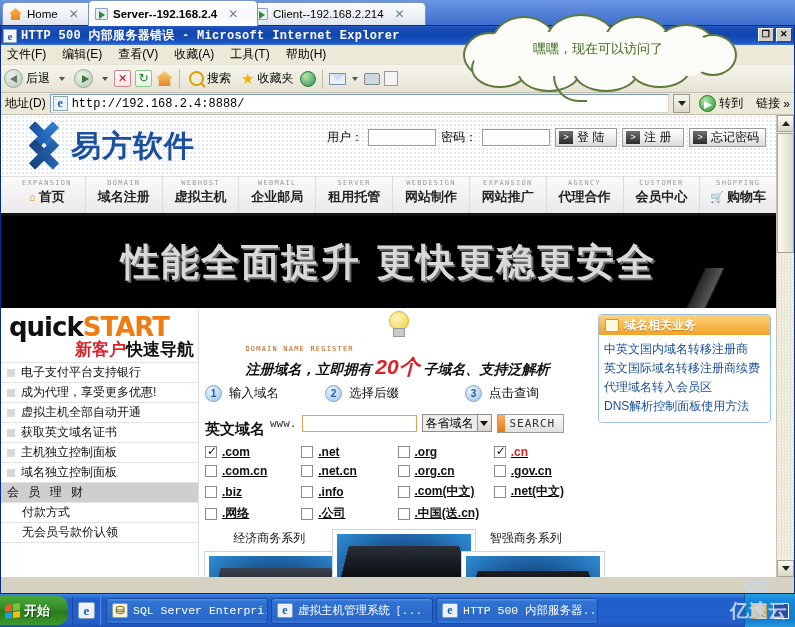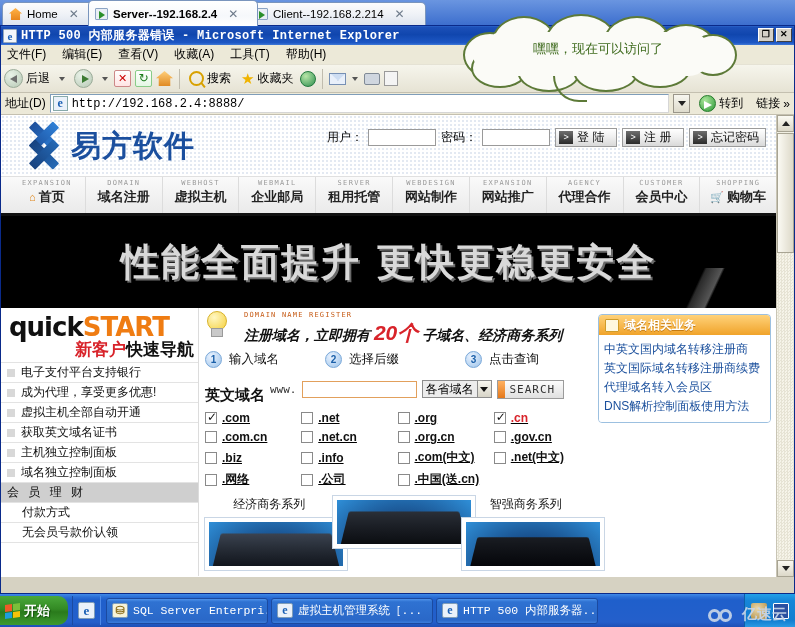--- a/index.html
+++ b/index.html
@@ -223,21 +223,21 @@
   }
   .lmenu .li .dot { width:8px; height:8px; background:#d8d8d8; flex:none; }
   .lmenu .hd {
     height: 20px; display:flex; align-items:center; background:#cfcfcf;
     font-size:12px; color:#111; padding-left:6px; letter-spacing:3px; border-bottom:1px solid #e3e3e3;
   }
   .lmenu .li.plain { padding-left: 21px; }
 
   
   .centercol { width: 395px; padding: 3px 4px 0 6px; }
-  .promo { display:flex; align-items:flex-start; gap:17px; }
+  .promo { display:flex; align-items:center; gap:8px;flex-direction:column; }
   .bulb { width:22px;height:26px;flex:none;position:relative;}
   .bulb::before{content:"";position:absolute;left:2px;top:0;width:18px;height:18px;border-radius:50%;
      background:radial-gradient(circle at 35% 30%,#fff7c2,#f5cf3a);border:1px solid #d8b22a;}
   .bulb::after{content:"";position:absolute;left:6px;top:17px;width:10px;height:7px;background:#c9c9c9;border:1px solid #9a9a9a;}
   .promo-en { font-size:7px; color:#c65a14; letter-spacing:1.2px; font-family:"DejaVu Sans Mono",monospace;}
   .promo-cn { font-size:14px; font-weight:bold; font-style:italic; color:#111; white-space:nowrap;}
   .promo-cn .big { color:#d8232a; font-size:21px; }
   .steps { display:flex; align-items:center; margin-top:4px; font-size:12.5px; color:#111;}
   .steps .st { display:flex;align-items:center;gap:7px; }
   .steps .st:nth-child(1){width:120px;} .steps .st:nth-child(2){width:140px;}
@@ -354,21 +354,21 @@
   .task.sql .tki { background:#f7f3d8; }
   .task.sql .tki::after{content:"⛁"; color:#8a6b18; font-size:11px;}
   .tray { display:flex; align-items:center; gap:6px; height:33px; padding:0 6px;
     background: linear-gradient(to bottom,#22a0e8 0%,#1686d8 20%,#127ed0 80%,#2a9ae4 100%);
     border-left: 1px solid #0d5fa8; flex:none; }
   .tray .ti { width:16px; height:16px; }
   .tray .coffee { background: radial-gradient(circle at 40% 35%,#e8d8b0,#b08a3a); border-radius:2px; }
   .tray .blue { background:#2a4fa0; border:1px solid #fff; border-radius:1px; }
 
   .watermark { position:absolute; right:8px; bottom:3px; display:flex; align-items:center; gap:4px;
-    color:#c9d6e8; font-size:15px; font-weight:bold; z-index:50; opacity:.92;}
+    color:#c9d6e8; font-size:19px; font-weight:bold; z-index:50; opacity:.92;flex-direction:column;}
   .watermark .cloud { width:30px;height:16px; position:relative; }
   .watermark .cloud i { position:absolute; border:3px solid #c9d6e8; border-radius:50%; }
   .watermark .cloud i:nth-child(1){left:0;top:2px;width:13px;height:13px;}
   .watermark .cloud i:nth-child(2){left:11px;top:2px;width:13px;height:13px;}
 </style>
 </head>
 <body>
 
 <div id="root">
 
@@ -592,21 +592,21 @@
           </div>
 
           <div class="centercol">
             <div class="promo">
               <span class="bulb"></span>
               <div>
                 <div class="promo-en">DOMAIN NAME REGISTER</div>
                 <div class="promo-cn">
                   <span>注册域名，立即拥有</span>
                   <span class="big">20个</span>
-                  <span>子域名、经济商务系列</span>
+                  <span>子域名、支持泛解析</span>
                 </div>
               </div>
             </div>
 
             <div class="steps">
               <div class="st">
                 <span class="circn">1</span>
                 <span>输入域名</span>
               </div>
               <div class="st">

